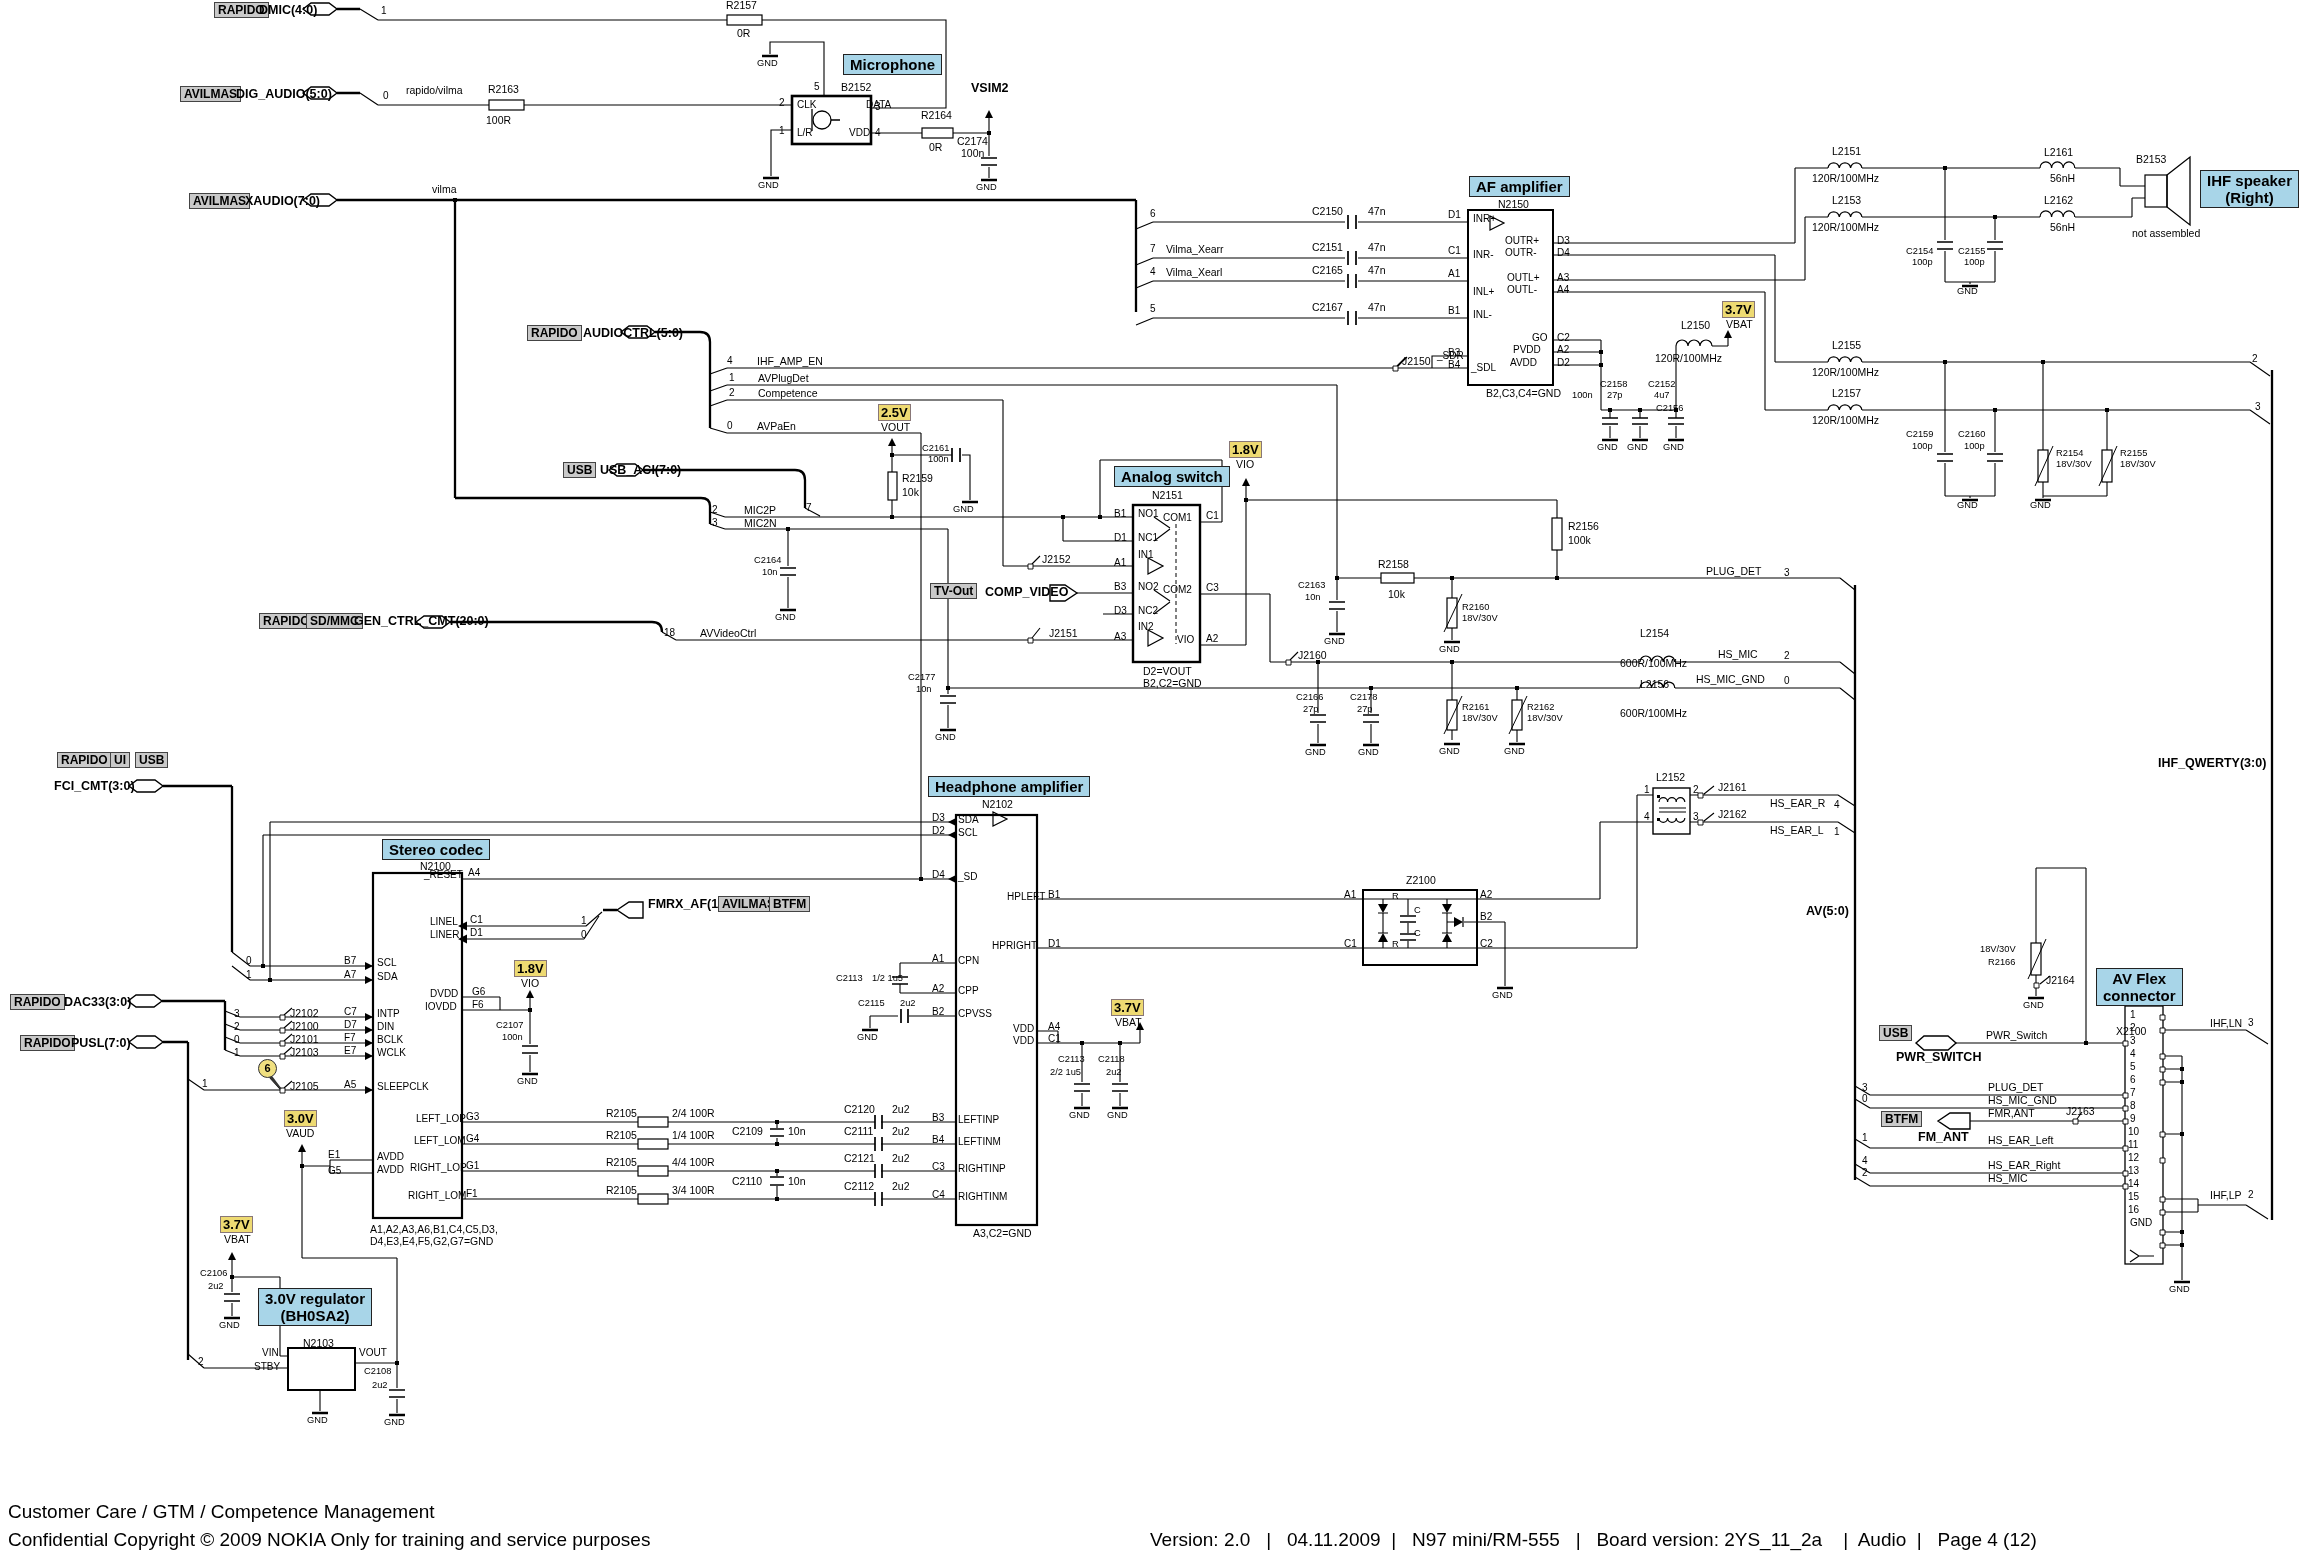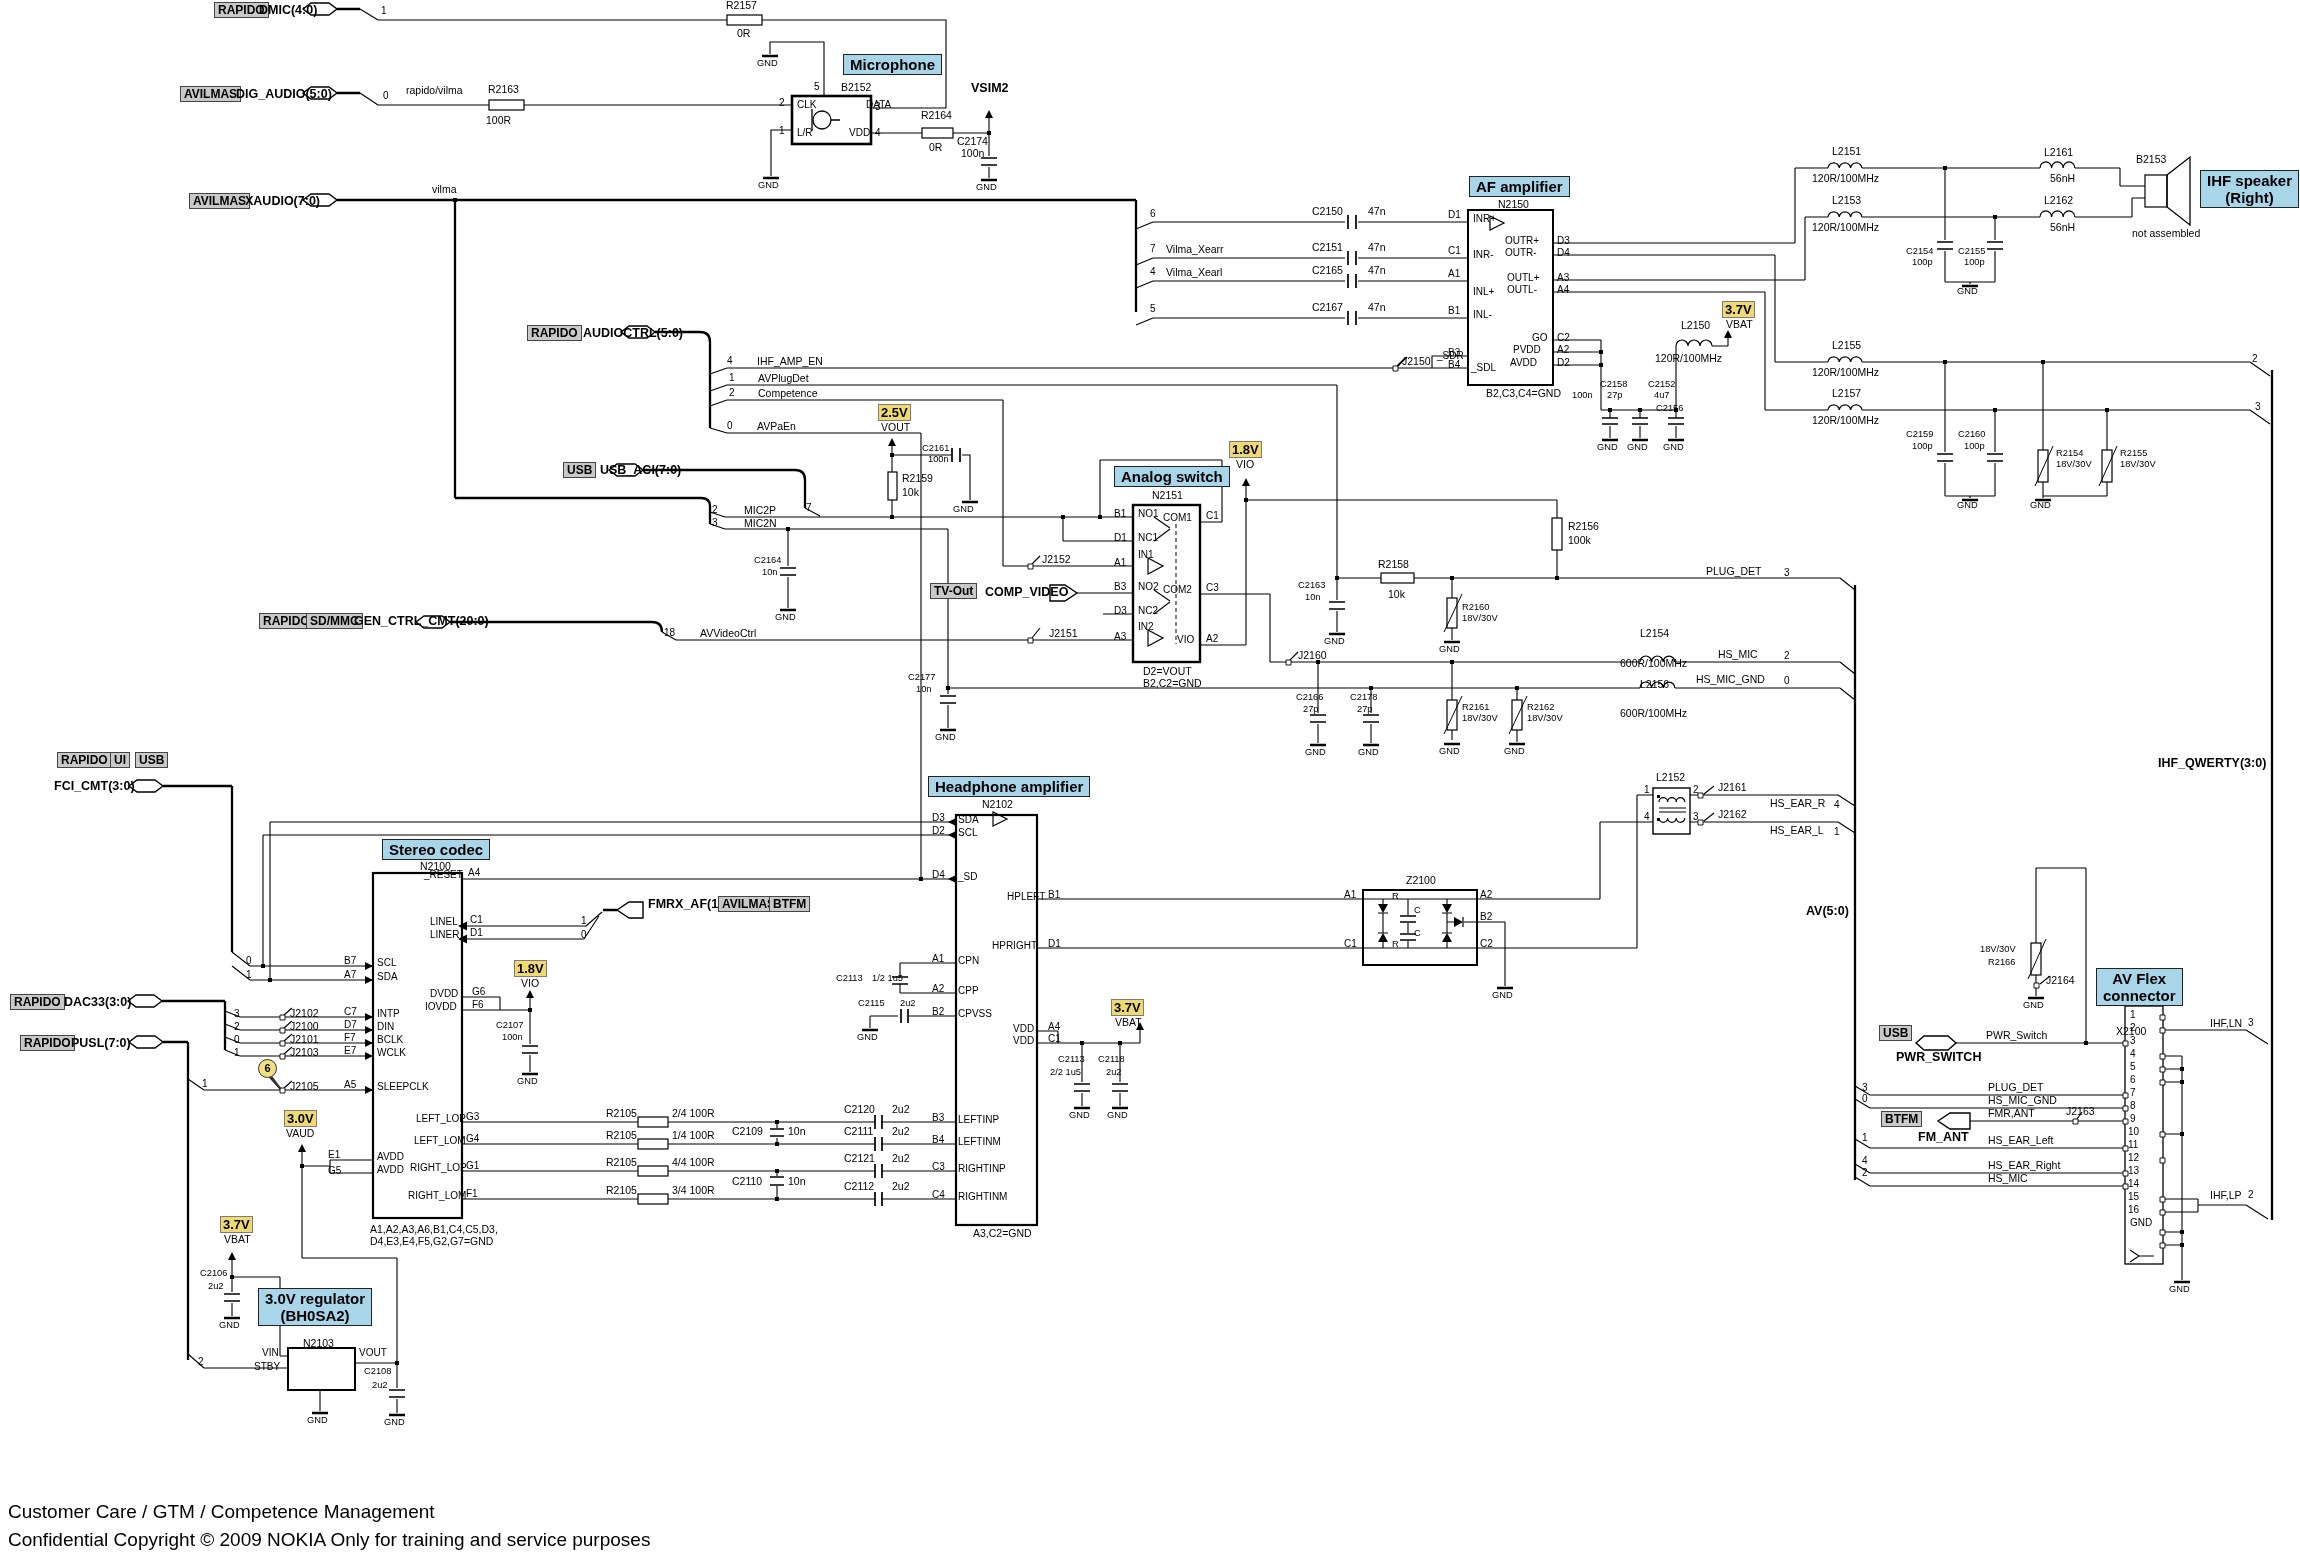--- a/index.html
+++ b/index.html
@@ -270,20 +270,21 @@
 
     <path fill="#fff" stroke="#000" stroke-width="0.9" d="
       M2123,1041h5v5h-5z M2123,1093h5v5h-5z M2123,1106h5v5h-5z M2123,1119h5v5h-5z M2123,1146h5v5h-5z M2123,1171h5v5h-5z M2123,1184h5v5h-5z
       M2160,1015h5v5h-5z M2160,1028h5v5h-5z M2160,1054h5v5h-5z M2160,1067h5v5h-5z M2160,1080h5v5h-5z
       M2160,1132h5v5h-5z M2160,1158h5v5h-5z M2160,1197h5v5h-5z M2160,1210h5v5h-5z M2160,1230h5v5h-5z M2160,1243h5v5h-5z"></path>
     <path fill="#f0e080" stroke="#333" stroke-width="1.4" d="M268,1075 L281,1089 L272,1077 Z"></path>
   </svg>
 
   <div class="tx f" style="left:8px;top:1502px;">Customer Care / GTM / Competence Management</div>
   <div class="tx f" style="left:8px;top:1530px;">Confidential Copyright © 2009 NOKIA Only for training and service purposes</div>
+  <div class="tx f" style="left:1150px;top:1530px;">Version: 2.0   |   04.11.2009  |   N97 mini/RM-555   |   Board version: 2YS_11_2a    |  Audio  |   Page 4 (12)</div>
 
 <div class="tx tag" style="left: 214px; top: 2px;">RAPIDO</div>
     <div class="tx b" style="left: 259px; top: 4px;">DMIC(4:0)</div>
     <div class="tx n" style="left: 381px; top: 6px;">1</div>
     <div class="tx t" style="left: 726px; top: 0px;">R2157</div>
     <div class="tx t" style="left: 737px; top: 28px;">0R</div>
     <div class="tx tag" style="left: 180px; top: 86px;">AVILMAS</div>
     <div class="tx b" style="left: 236px; top: 88px;">DIG_AUDIO(5:0)</div>
     <div class="tx n" style="left: 383px; top: 91px;">0</div>
     <div class="tx net" style="left: 406px; top: 85px;">rapido/vilma</div>

